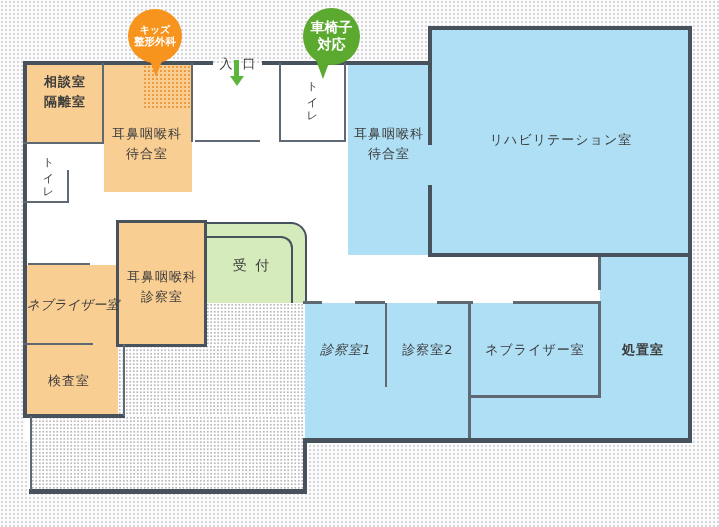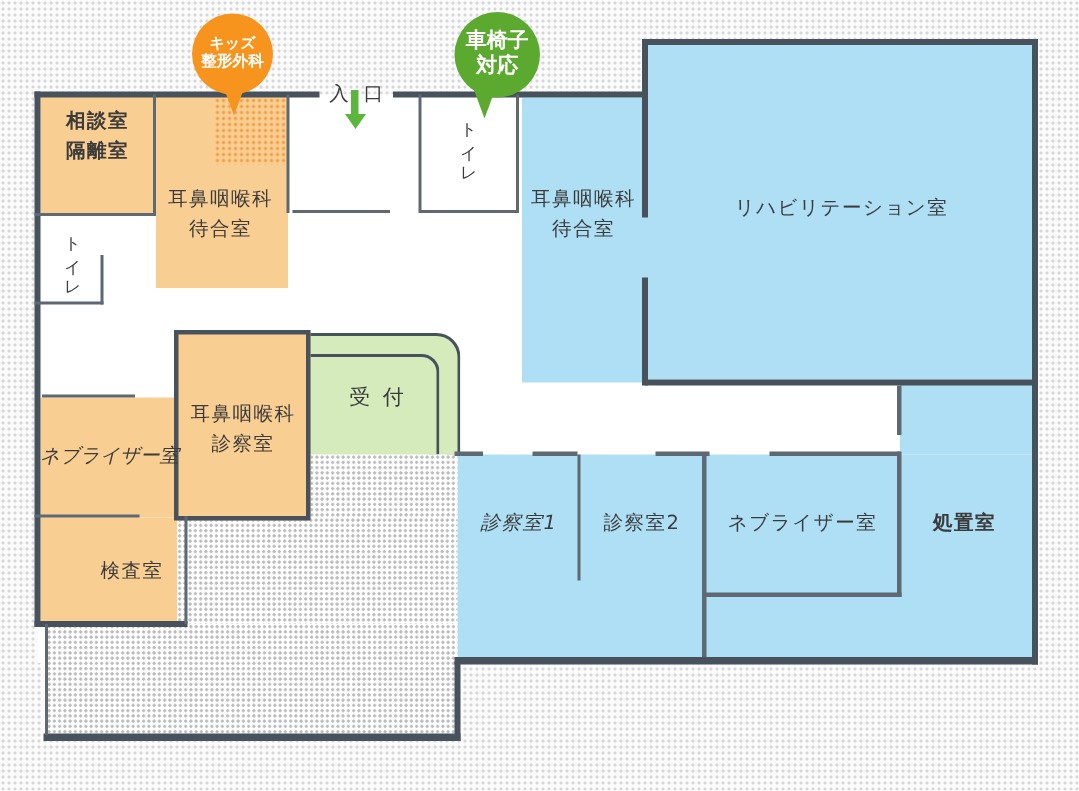--- a/index.html
+++ b/index.html
@@ -139,21 +139,21 @@
 <div class="lbl z20" style="left:147px;top:144px;">耳鼻咽喉科
 待合室</div>
 <div class="lbl vert z20" style="left:312px;top:96px;">トイレ</div>
 <div class="lbl z20" style="left:389px;top:144px;">耳鼻咽喉科
 待合室</div>
 <div class="lbl z20" style="left:561px;top:140px;">リハビリテーション室</div>
 <div class="lbl z20" style="left:162px;top:287px;">耳鼻咽喉科
 診察室</div>
 <div class="lbl z20" style="left:252px;top:266px;font-size:14px;letter-spacing:2px;">受 付</div>
 <div class="lbl z20" style="left:73px;top:305px;letter-spacing:0;font-style:italic;">ネブライザー室</div>
-<div class="lbl z20" style="left:88px;top:381px;font-family:Liberation Serif, serif;">検査室</div>
+<div class="lbl z20" style="left:69px;top:381px;">検査室</div>
 <div class="lbl z20" style="left:346px;top:350px;font-style:italic;">診察室1</div>
 <div class="lbl z20" style="left:428px;top:350px;">診察室2</div>
 <div class="lbl z20" style="left:535px;top:350px;">ネブライザー室</div>
 <div class="lbl z20" style="left:643px;top:350px;font-weight:bold;">処置室</div>
 
 <div class="lbl z20" style="left:239px;top:64px;letter-spacing:3px;">入 口</div>
 <div class="arrow-shaft z20" style="left:234px;top:60px;width:5px;height:16px;"></div>
 <div class="arrow-head z20" style="left:230px;top:76px;"></div>
 
 <div class="tail" style="left:149px;top:58px;border-top:19px solid var(--badge-orange,#F7941E);"></div>

